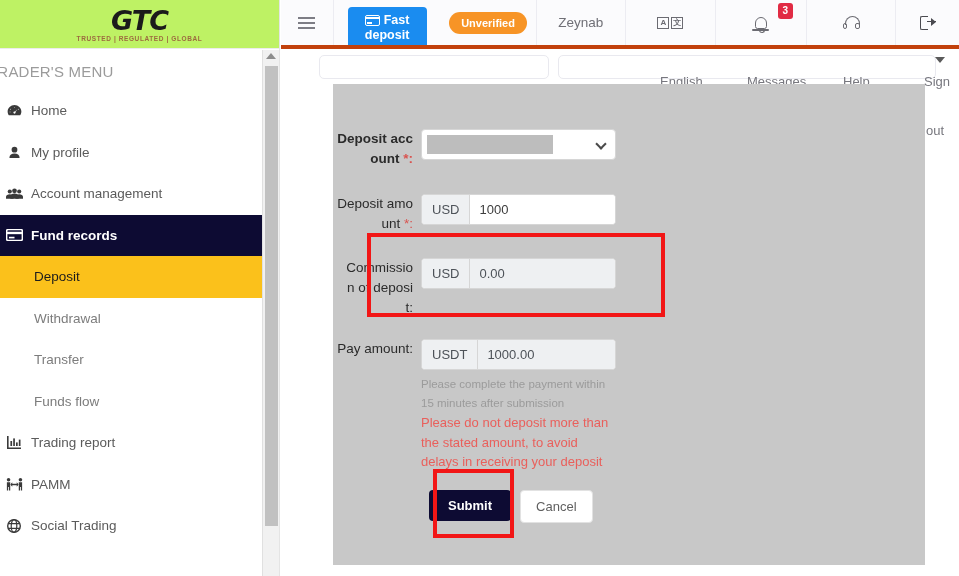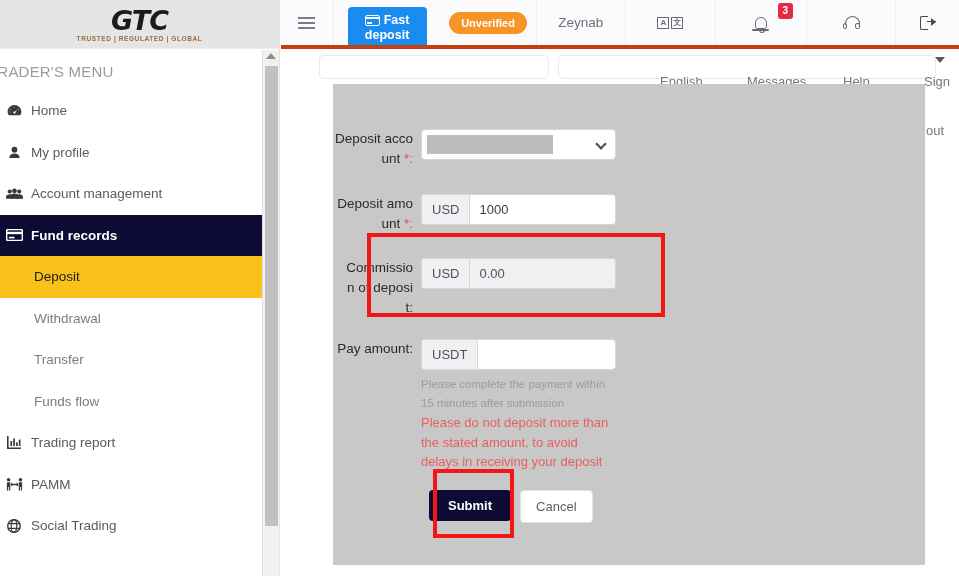--- a/index.html
+++ b/index.html
@@ -13,21 +13,21 @@
 
   
   #sidebar {
     position: absolute; left: 0; top: 0;
     width: 280px; height: 576px;
     background: #ffffff;
     border-right: 1px solid #e4e4e4;
     overflow: hidden;
   }
   #logo-area {
-    height: 49px; background: #e5e5e5;
+    height: 49px; background: #bef264;
     display: flex; align-items: center; justify-content: center;
     border-bottom: 1px solid #ececec;
     position: relative;
   }
   .logo-wrap { text-align: center; margin-top: 2px; }
   .logo-mark {
     font-family: "DejaVu Sans", sans-serif;
     font-weight: bold; font-style: italic;
     font-size: 27px; letter-spacing: -1px;
     color: #1b1b1b; line-height: 26px;
@@ -454,21 +454,21 @@
     <span class="overflow-label" style="left:379px; top:25px;">English</span>
     <span class="overflow-label" style="left:466px; top:25px;">Messages</span>
     <span class="overflow-label" style="left:562px; top:25px;">Help</span>
     <span class="overflow-label" style="left:562px; top:74px;">desk</span>
     <span class="overflow-label" style="left:643px; top:25px;">Sign</span>
     <span class="overflow-label" style="left:645px; top:74px;">out</span>
     <div id="content-scroll-arrow"></div>
 
     <div id="grey-panel">
 
-      <div class="form-row" style="left:0px; top:45px;">
+      <div class="form-row" style="left:0px; top:45px;font-weight:bold;">
         <div class="form-label">
           <span>Deposit account</span>
           <span class="req">*:</span>
         </div>
         <div class="select-box">
           <span class="redact"></span>
           <span class="chev"></span>
         </div>
       </div>
 
@@ -489,20 +489,21 @@
           <span class="ig-addon">USD</span>
           <span class="ig-input readonly" style="flex:1;">0.00</span>
         </div>
       </div>
 
       <div class="form-row" style="left:0px; top:255px;">
         <div class="form-label">Pay amount:</div>
         <div>
           <div class="input-group" style="width:195px;">
             <span class="ig-addon">USDT</span>
+            <span class="ig-input readonly" style="flex:1;">1000.00</span>
           </div>
           <div class="hint-grey" style="margin-top:5px;">Please complete the payment within 15 minutes after submission</div>
           <div class="hint-red">Please do not deposit more than the stated amount, to avoid delays in receiving your deposit</div>
         </div>
       </div>
 
       <div class="form-row" style="left:96px; top:406px; gap:9px;">
         <button class="btn-submit">Submit</button>
         <button class="btn-cancel">Cancel</button>
       </div>

